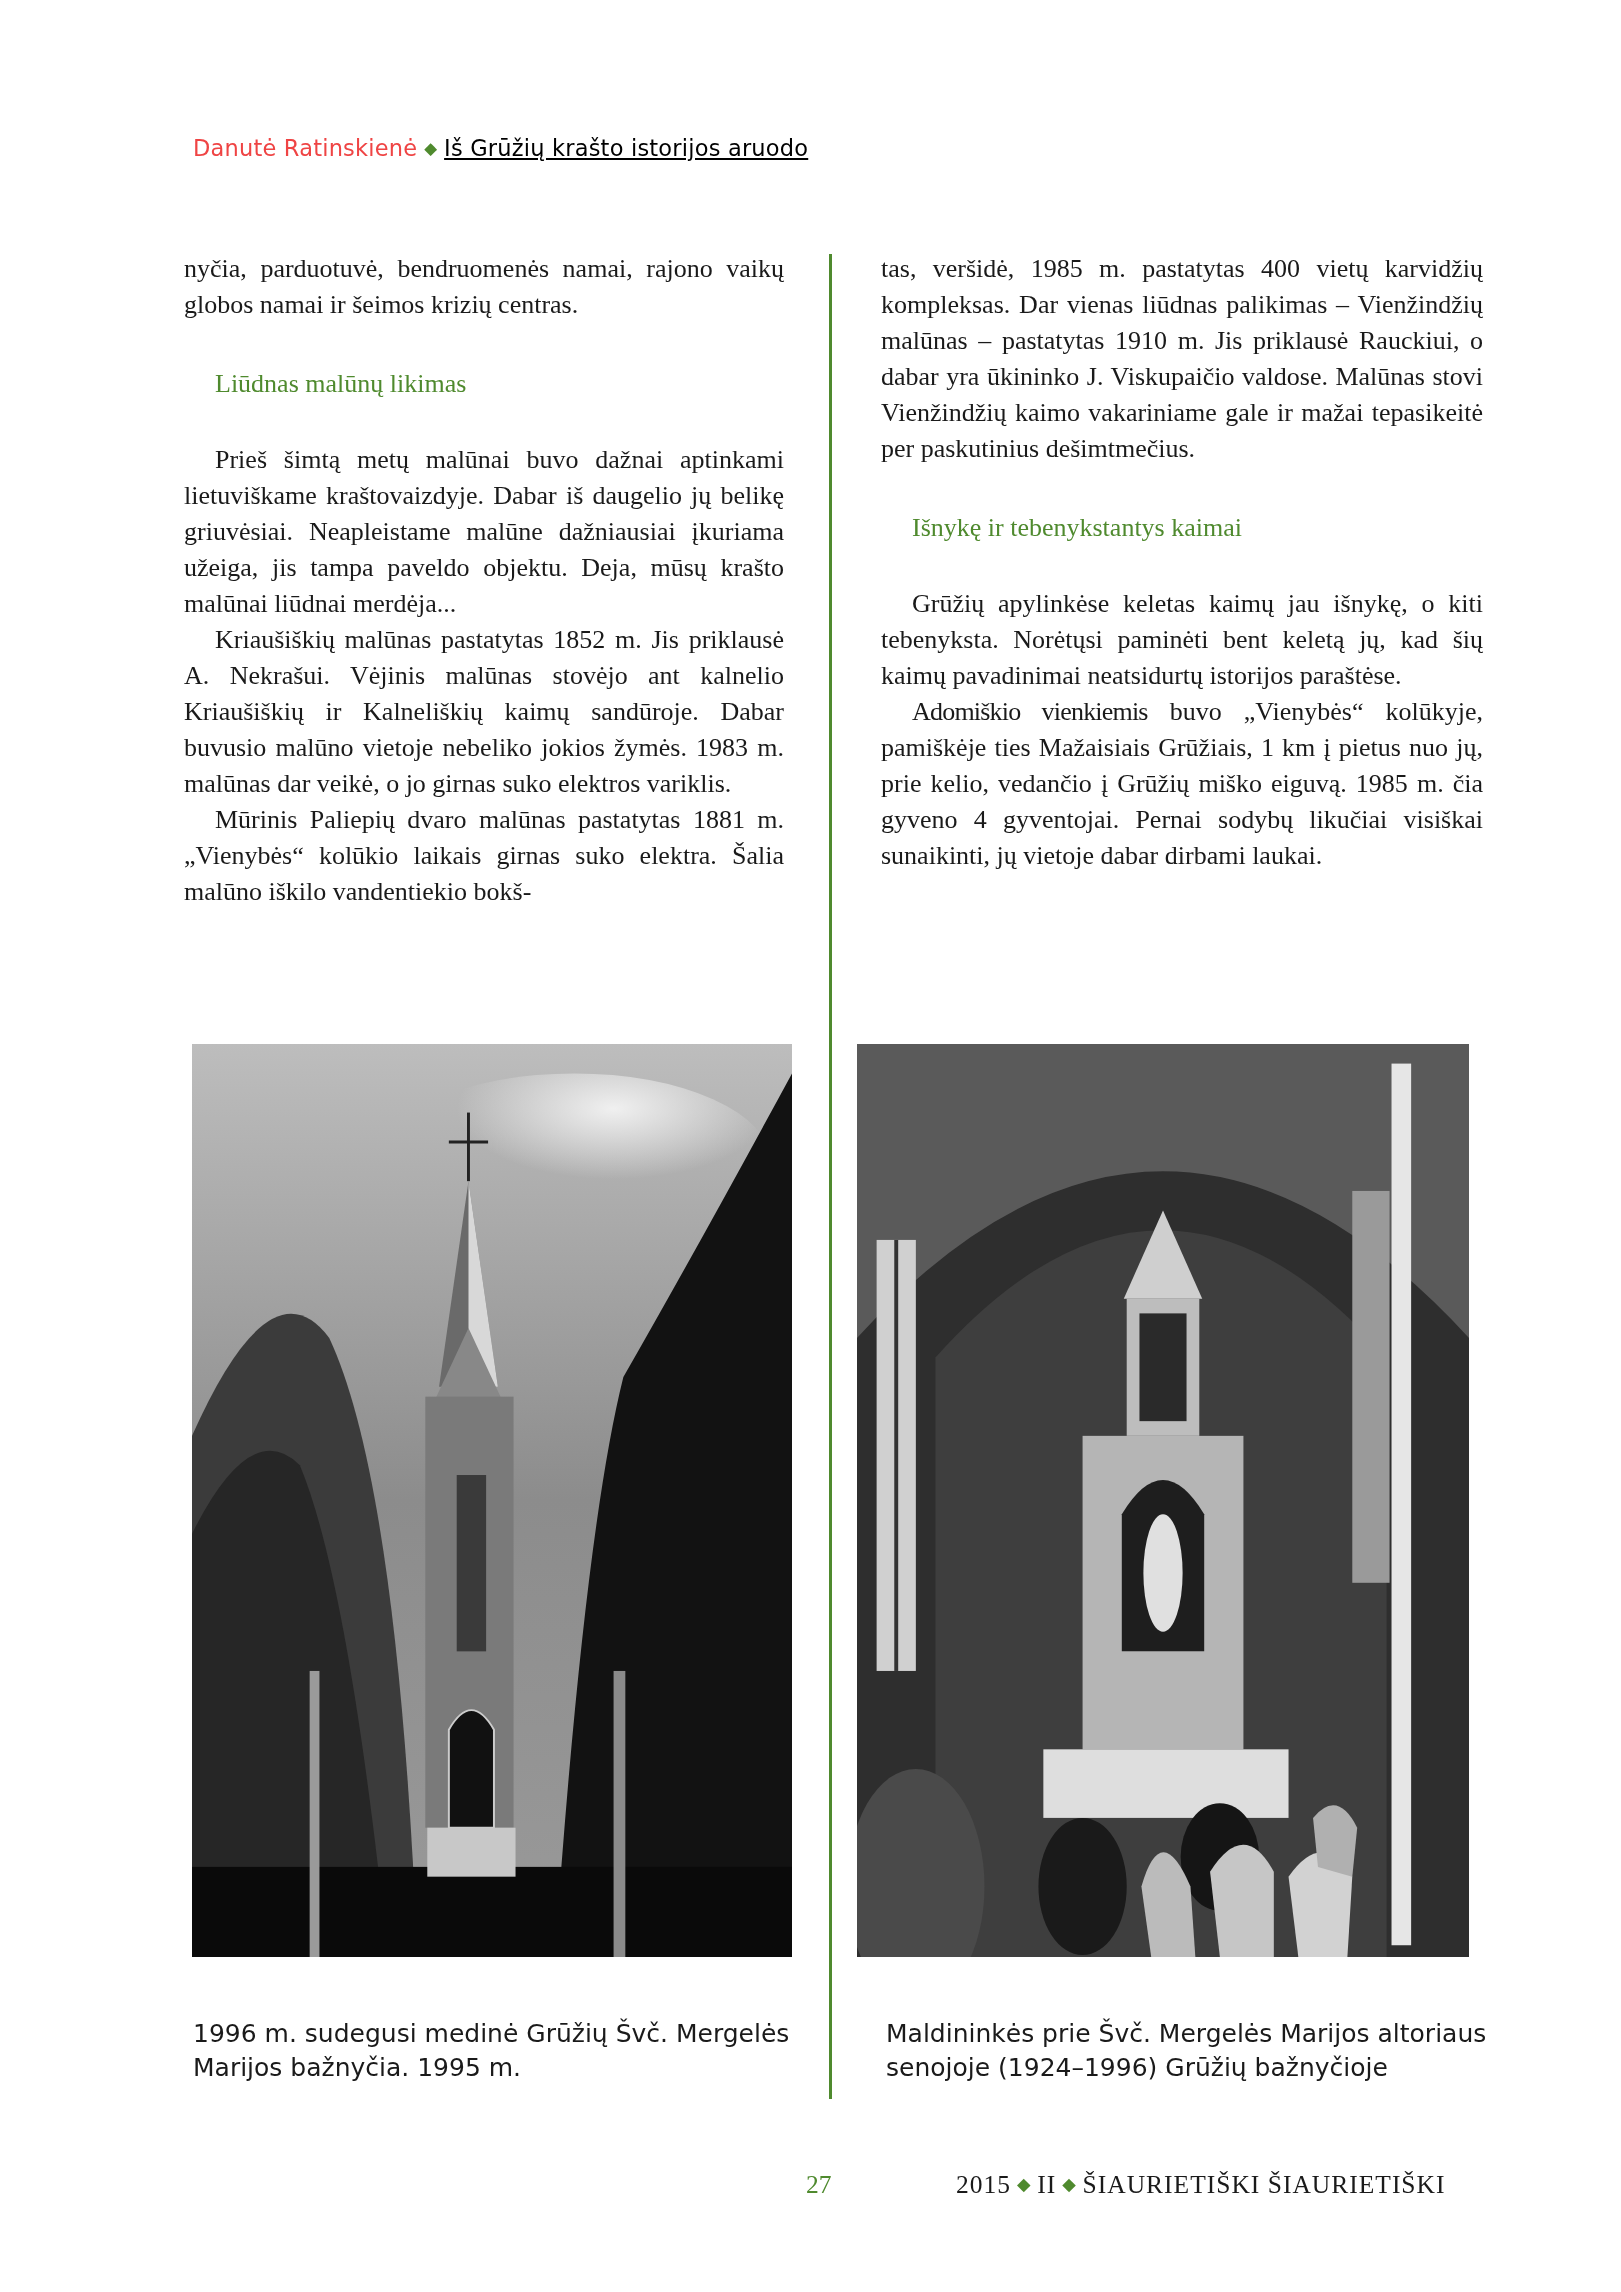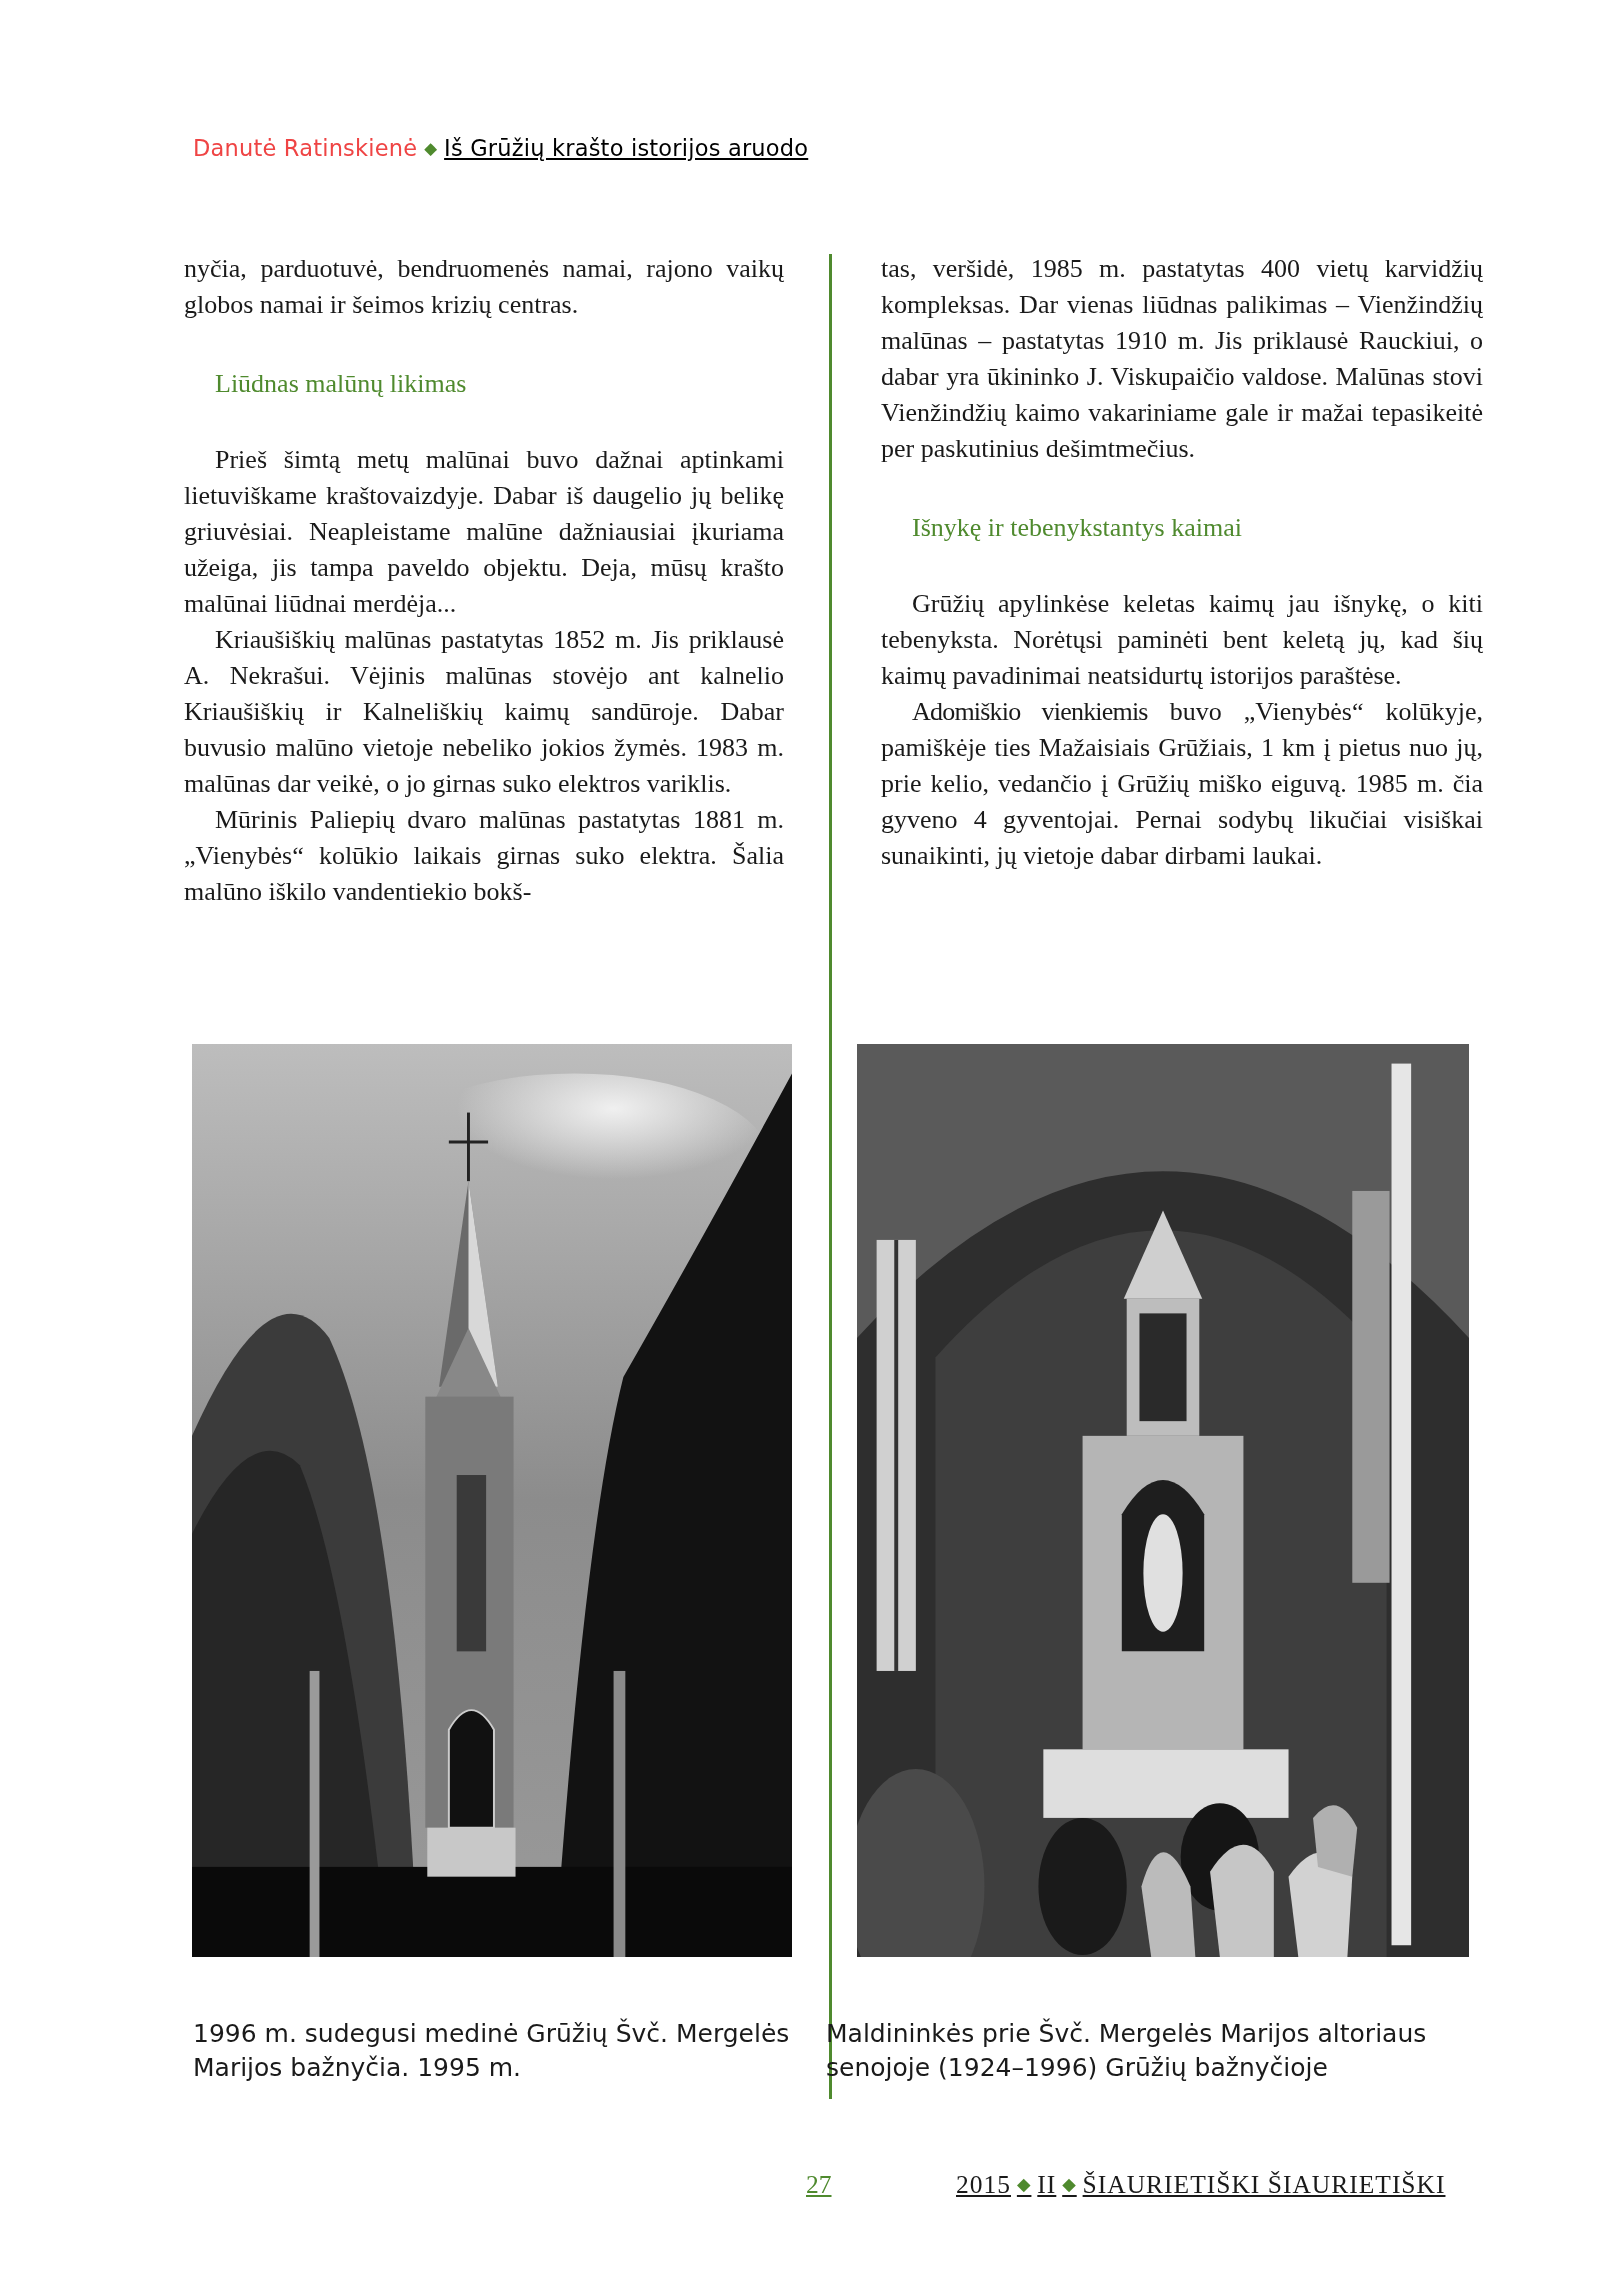--- a/index.html
+++ b/index.html
@@ -20,23 +20,23 @@
 
   .divider { position:absolute; left:829px; top:254px; width:2.9px; height:1845px; background:#4f8a2e; }
 
   .photo { position:absolute; top:1044px; height:913px; overflow:hidden; background:#222; }
   .photo-left { left:192px; width:600px; }
   .photo-right { left:857px; width:612px; }
   .photo svg { display:block; width:100%; height:100%; }
 
   .caption { position:absolute; top:2017px; font-family:"DejaVu Sans", "Liberation Sans", sans-serif; font-size:25px; line-height:34px; color:#1a1a1a; }
   .caption-left { left:193px; width:608px; }
-  .caption-right { left:826px; width:608px; }
+  .caption-right { left:886px; width:608px; }
 
-  .footer { position:absolute; top:2170px; font-family:"Liberation Serif", "DejaVu Serif", serif; font-size:25.5px; white-space:nowrap;text-decoration:underline; }
+  .footer { position:absolute; top:2170px; font-family:"Liberation Serif", "DejaVu Serif", serif; font-size:25.5px; white-space:nowrap; }
   .page-number { left:806px; color:#4f8a2e; }
   .journal { left:956px; color:#1a1a1a; letter-spacing:1px; }
   .journal .diamond { color:#4f8a2e; font-size:17.6px; margin:0 5.9px; position:relative; top:-2.9px; }
 </style>
 </head>
 <body>
 
 <div class="running-head">
   <span class="author">Danutė Ratinskienė</span><span class="diamond">◆</span><span class="series">Iš Grūžių krašto istorijos aruodo</span>
 </div>

